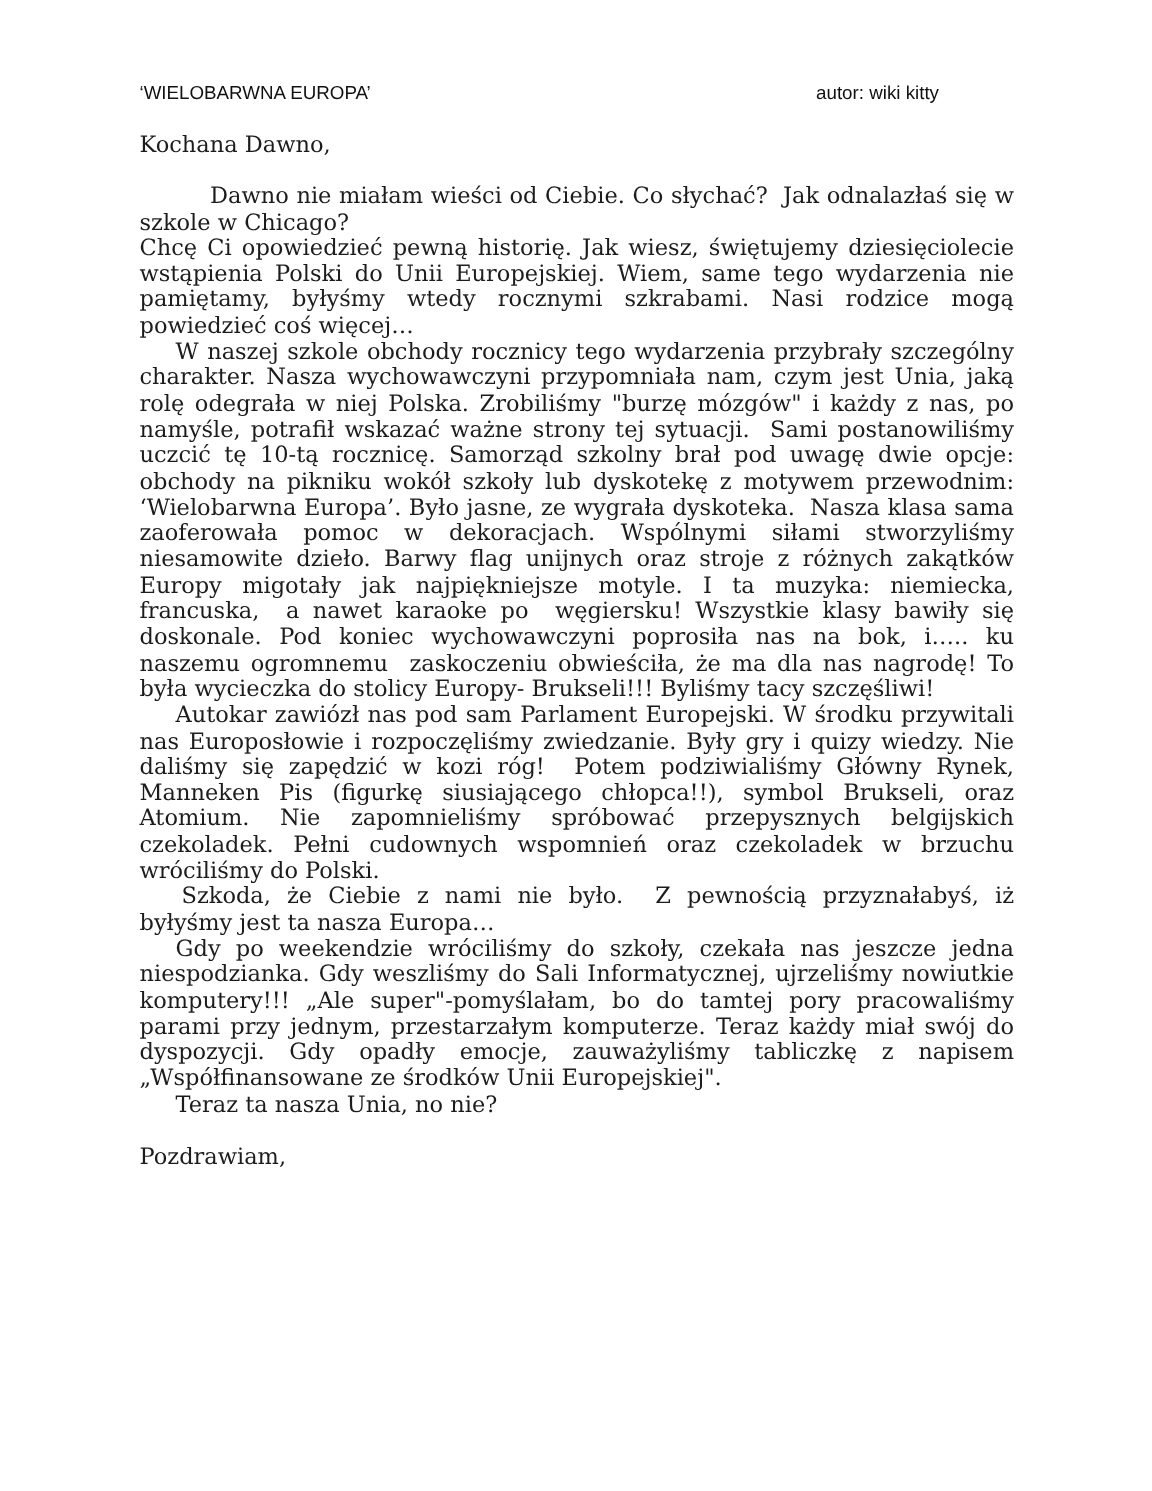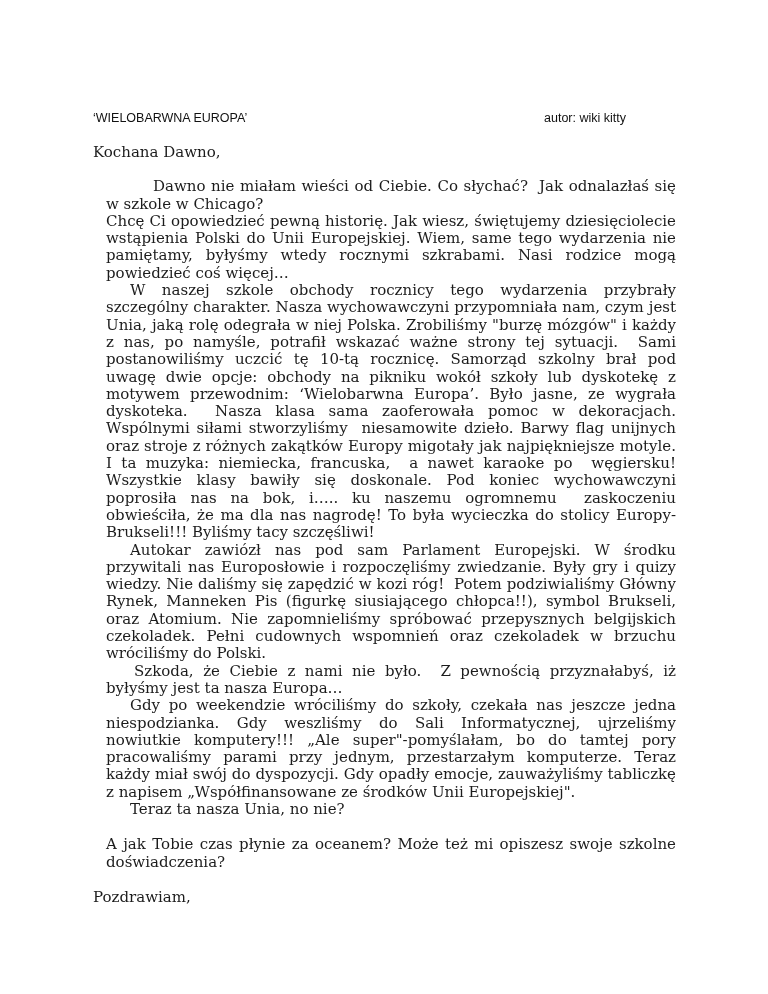--- a/index.html
+++ b/index.html
@@ -6,21 +6,21 @@
     margin: 0;
     padding: 0;
     background: #ffffff;
   }
   .page {
     position: relative;
     width: 768px;
     height: 994px;
     box-sizing: border-box;
     background: #ffffff;
-    padding: 110px 92px 0 93px;
+    padding: 54px 92px 0 93px;
     font-family: "DejaVu Serif", "Liberation Serif", serif;
     font-size: 15px;
     line-height: 17.3px;
     color: #1c1c1c;
     overflow: hidden;
   }
   .header-row {
     display: flex;
     align-items: baseline;
     font-family: "Liberation Sans", sans-serif;
@@ -31,21 +31,21 @@
   }
   .header-author {
     margin-left: auto;
     margin-right: 50px;
     white-space: nowrap;
   }
   p {
     margin: 0;
     white-space: pre-wrap;
   }
-  .just { text-align: justify; margin-left: 13px; }
+  .just { text-align: justify; }
   .ind-tab { text-indent: 47px; }
   .ind-sm  { text-indent: 24px; }
   .ind-md  { text-indent: 28px; }
   .salutation { margin-bottom: 17px; }
   .gap-after { margin-bottom: 18px; }
 </style>
 </head>
 <body>
 
 <div class="page">
@@ -64,18 +64,17 @@
   <p class="just ind-sm">W naszej szkole obchody rocznicy tego wydarzenia przybrały szczególny charakter. Nasza wychowawczyni przypomniała nam, czym jest Unia, jaką rolę odegrała w niej Polska. Zrobiliśmy "burzę mózgów" i każdy z nas, po namyśle, potrafił wskazać ważne strony tej sytuacji.  Sami postanowiliśmy uczcić tę 10-tą rocznicę. Samorząd szkolny brał pod uwagę dwie opcje: obchody na pikniku wokół szkoły lub dyskotekę z motywem przewodnim: ‘Wielobarwna Europa’. Było jasne, ze wygrała dyskoteka.  Nasza klasa sama zaoferowała pomoc w dekoracjach. Wspólnymi siłami stworzyliśmy  niesamowite dzieło. Barwy flag unijnych oraz stroje z różnych zakątków Europy migotały jak najpiękniejsze motyle. I ta muzyka: niemiecka, francuska,  a nawet karaoke po  węgiersku! Wszystkie klasy bawiły się doskonale. Pod koniec wychowawczyni poprosiła nas na bok, i….. ku naszemu ogromnemu  zaskoczeniu obwieściła, że ma dla nas nagrodę! To była wycieczka do stolicy Europy- Brukseli!!! Byliśmy tacy szczęśliwi!</p>
 
   <p class="just ind-sm">Autokar zawiózł nas pod sam Parlament Europejski. W środku przywitali nas Europosłowie i rozpoczęliśmy zwiedzanie. Były gry i quizy wiedzy. Nie daliśmy się zapędzić w kozi róg!  Potem podziwialiśmy Główny Rynek, Manneken Pis (figurkę siusiającego chłopca!!), symbol Brukseli, oraz Atomium. Nie zapomnieliśmy spróbować przepysznych belgijskich czekoladek. Pełni cudownych wspomnień oraz czekoladek w brzuchu wróciliśmy do Polski.</p>
 
   <p class="just ind-md">Szkoda, że Ciebie z nami nie było.  Z pewnością przyznałabyś, iż byłyśmy jest ta nasza Europa…</p>
 
   <p class="just ind-sm">Gdy po weekendzie wróciliśmy do szkoły, czekała nas jeszcze jedna niespodzianka. Gdy weszliśmy do Sali Informatycznej, ujrzeliśmy nowiutkie komputery!!! „Ale super"-pomyślałam, bo do tamtej pory pracowaliśmy parami przy jednym, przestarzałym komputerze. Teraz każdy miał swój do dyspozycji. Gdy opadły emocje, zauważyliśmy tabliczkę z napisem „Współfinansowane ze środków Unii Europejskiej".</p>
 
   <p class="just ind-sm gap-after">Teraz ta nasza Unia, no nie?</p>
 
-  <p class="just gap-after">A jak Tobie czas płynie za oceanem? Może też mi opiszesz swoje szkolne doświadczenia?</p>
 
   <p>Pozdrawiam,</p>
 
 
 </div>
 
 </body></html>

